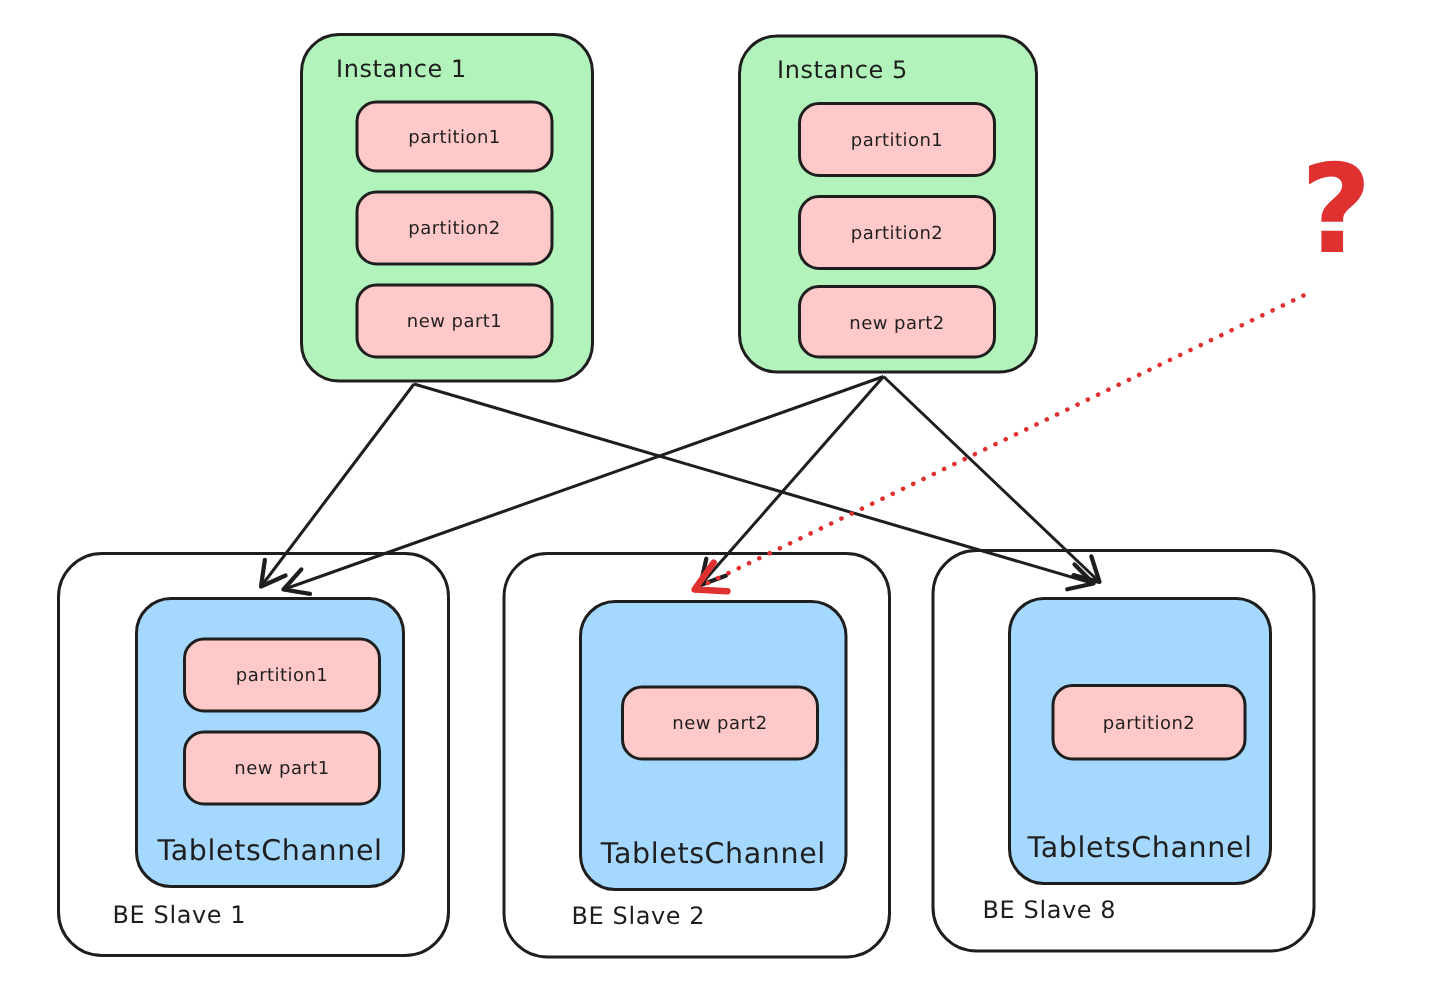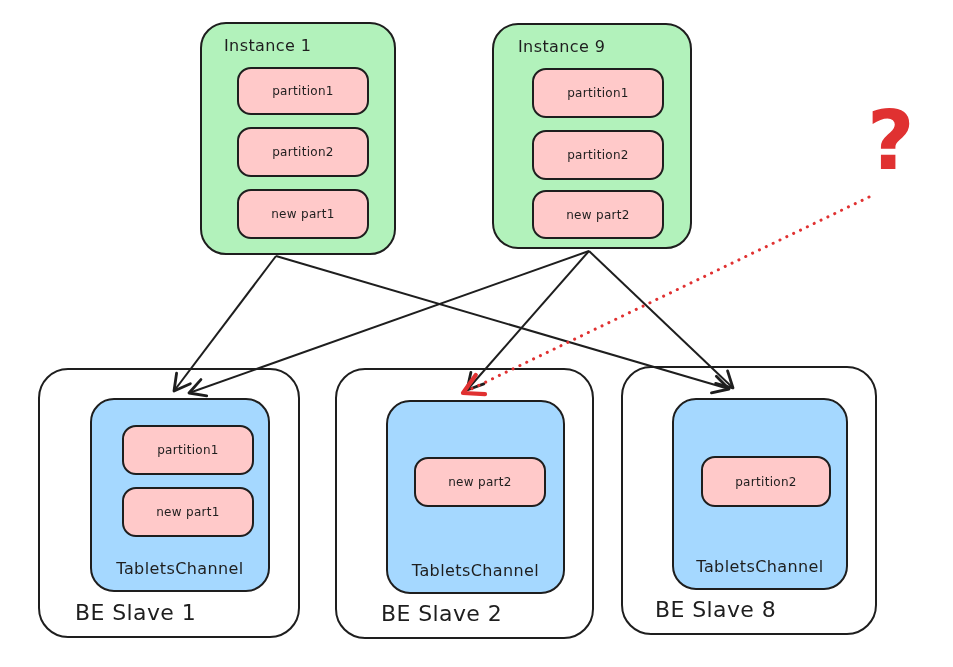--- a/index.html
+++ b/index.html
@@ -35,24 +35,24 @@
   }
   .slave{
     background:var(--bg); border-radius:30px; z-index:1;
   }
   .channel{
     position:absolute; background:var(--blue);
     border:2.5px solid var(--stroke); border-radius:24px; z-index:1;
   }
   .channel-label{
     position:absolute; left:0; right:0; bottom:12px;
-    text-align:center; font-size:16px; letter-spacing:0.4px;
+    text-align:center; font-size:19px; letter-spacing:0.4px;
   }
   .slave-label{
-    position:absolute; font-size:22px; font-weight:500; letter-spacing:0.4px;
+    position:absolute; font-size:16px; font-weight:500; letter-spacing:0.4px;
   }
   .qmark{
     position:absolute; left:867px; top:100px;
     font-size:82px; font-weight:600; line-height:1;
     color:var(--red); z-index:2;
   }
 </style>
 </head>
 <body>
 
@@ -76,21 +76,21 @@
     </svg>
 
   <div class="node instance" style="left:200px; top:22px; width:196px; height:233px;">
     <div class="node-label" style="left:22px; top:12px;">Instance 1</div>
     <div class="pill" style="left:35px; top:43px; width:132px; height:48px;">partition1</div>
     <div class="pill" style="left:35px; top:103px; width:132px; height:50px;">partition2</div>
     <div class="pill" style="left:35px; top:165px; width:132px; height:50px;">new part1</div>
   </div>
 
   <div class="node instance" style="left:492px; top:23px; width:200px; height:226px;">
-    <div class="node-label" style="left:24px; top:12px;">Instance 9</div>
+    <div class="node-label" style="left:24px; top:12px;">Instance 5</div>
     <div class="pill" style="left:38px; top:43px; width:132px; height:50px;">partition1</div>
     <div class="pill" style="left:38px; top:105px; width:132px; height:50px;">partition2</div>
     <div class="pill" style="left:38px; top:165px; width:132px; height:49px;">new part2</div>
   </div>
 
   <div class="node slave" style="left:38px; top:368px; width:262px; height:270px;">
     <div class="channel" style="left:50px; top:28px; width:180px; height:194px;">
       <div class="pill" style="left:30px; top:25px; width:132px; height:50px;">partition1</div>
       <div class="pill" style="left:30px; top:87px; width:132px; height:50px;">new part1</div>
       <div class="channel-label">TabletsChannel</div>

